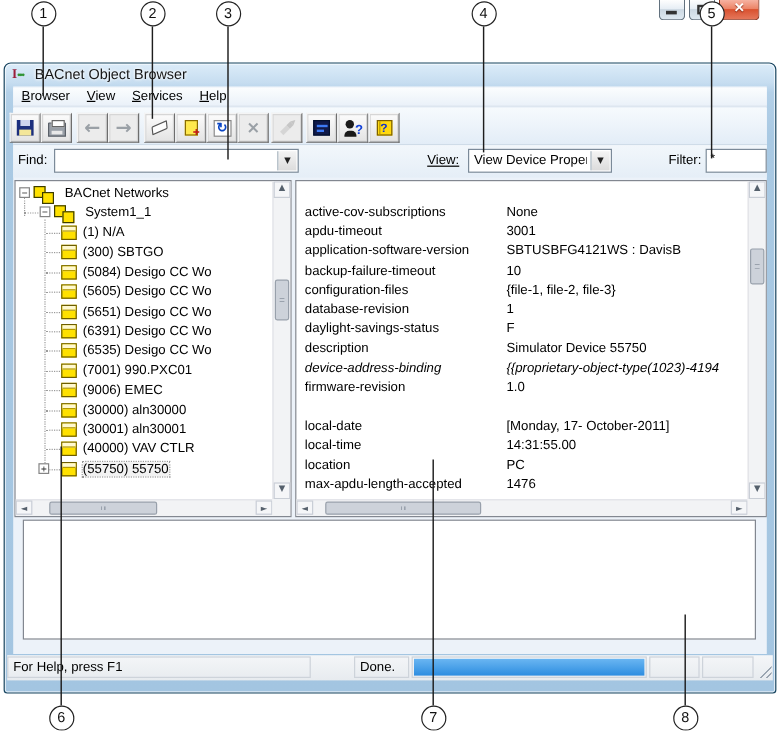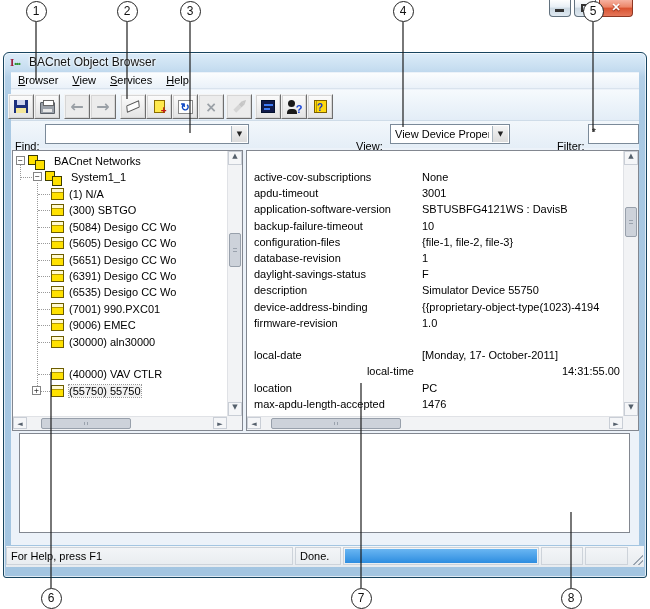--- a/index.html
+++ b/index.html
@@ -66,21 +66,21 @@
   .i-head:before{content:"";position:absolute;left:1px;top:0;width:7px;height:7px;border-radius:50%;background:#1a1a1a;}
   .i-head:after{content:"?";position:absolute;right:-1px;bottom:-1px;color:#1442d8;font-size:11px;font-weight:bold;}
   .i-head .shoulder{position:absolute;left:0;bottom:0;width:10px;height:5px;border-radius:4px 4px 0 0;background:#1a1a1a;}
   .i-book{width:13px;height:13px;background:#ffd90f;border:1px solid #7c6000;position:relative;text-align:center;}
   .i-book:before{content:"?";color:#1133cc;font-weight:bold;font-size:10px;line-height:12px;}
   .i-book:after{content:"";position:absolute;left:1px;top:0;bottom:0;width:1px;background:#b89a00;}
 
   
   .findbar{position:absolute;left:11px;top:121px;width:628px;height:27px;z-index:3;
     background:linear-gradient(#f2f7fb,#e5eef7);}
-  .fb-label{position:absolute;top:7px;color:#000;margin-top:12px;}
+  .fb-label{position:absolute;top:7px;color:#000;}
   .combo{position:absolute;top:3px;height:20px;background:#fff;border:1px solid #7b8a99;}
   .combo .arrowbtn{position:absolute;right:1px;top:1px;bottom:1px;width:16px;
     background:linear-gradient(#f4f4f4,#dcdcdc);border-left:1px solid #aab6c0;text-align:center;}
   .combo .arrowbtn span{font-size:7px;line-height:17px;color:#222;font-family:"DejaVu Sans",sans-serif;}
   .combo .val{position:absolute;left:4px;top:3px;right:20px;white-space:nowrap;overflow:hidden;}
   .textbox{position:absolute;top:3px;height:20px;background:#fff;border:1px solid #7b8a99;padding:2px 3px;font-size:10px;}
 
   
   .panel{position:absolute;background:#fff;border:1px solid #828790;z-index:3;overflow:hidden;}
   
@@ -261,20 +261,25 @@
       <div class="tree-row" style="top: 166px; left: 1px; right: 16px;">
         <div class="dot-h" style="left: 24px; top: 8px; width: 12px;"></div>
         <div class="ico-dev" style="left: 37px;"></div>
         <div class="tree-label" style="left: 55px;">(9006) EMEC</div>
       </div>
       <div class="tree-row" style="top: 183px; left: 1px; right: 16px; padding-left: 31px;">
         <div class="dot-h" style="left: 24px; top: 8px; width: 12px;"></div>
         <div class="ico-dev" style="left: 37px;"></div>
         <div class="tree-label" style="left: 55px;">(30000) aln30000</div>
       </div>
+      <div class="tree-row" style="top: 199px; left: 1px; right: 16px;">
+        <div class="dot-h" style="left: 24px; top: 8px; width: 12px;"></div>
+        <div class="ico-dev" style="left: 37px;"></div>
+        <div class="tree-label" style="left: 55px;">(30001) aln30001</div>
+      </div>
       <div class="tree-row" style="top: 215px; left: 1px; right: 16px;">
         <div class="dot-h" style="left: 24px; top: 8px; width: 12px;"></div>
         <div class="ico-dev" style="left: 37px;"></div>
         <div class="tree-label" style="left: 55px;">(40000) VAV CTLR</div>
       </div>
       <div class="tree-row" style="top: 232px; left: 1px; right: 16px;">
         <div class="dot-h" style="left: 24px; top: 8px; width: 12px;"></div>
         <div class="expander" style="left: 18px;">+</div>
         <div class="ico-dev" style="left: 37px;"></div>
         <div class="tree-label hl" style="left: 55px;">(55750) 55750</div>
@@ -318,33 +323,33 @@
         <div class="pr-val">1</div>
       </div>
       <div class="prop-row" style="left: 1px; width: 374px; top: 116.2px;">
         <div class="pr-name">daylight-savings-status</div>
         <div class="pr-val">F</div>
       </div>
       <div class="prop-row" style="left: 1px; width: 358px; top: 132.4px;">
         <div class="pr-name">description</div>
         <div class="pr-val">Simulator Device 55750</div>
       </div>
-      <div class="prop-row" style="left: 1px; width: 374px; top: 148.6px;">
+      <div class="prop-row" style="left: 1px; width: 374px; top: 148.6px; font-style: italic;">
         <div class="pr-name">device-address-binding</div>
         <div class="pr-val">{{proprietary-object-type(1023)-4194</div>
       </div>
       <div class="prop-row" style="left: 1px; width: 374px; top: 164.8px;">
         <div class="pr-name">firmware-revision</div>
         <div class="pr-val">1.0</div>
       </div>
       <div class="prop-row" style="left: 1px; width: 374px; top: 197.2px;">
         <div class="pr-name">local-date</div>
         <div class="pr-val">[Monday, 17- October-2011]</div>
       </div>
-      <div class="prop-row" style="left: 1px; width: 374px; top: 213.4px; text-align: right;">
+      <div class="prop-row" style="left: 1px; width: 374px; top: 213.4px;">
         <div class="pr-name">local-time</div>
         <div class="pr-val">14:31:55.00</div>
       </div>
       <div class="prop-row" style="left: 1px; width: 374px; top: 229.6px;">
         <div class="pr-name">location</div>
         <div class="pr-val">PC</div>
       </div>
       <div class="prop-row" style="left: 1px; width: 374px; top: 245.8px;">
         <div class="pr-name">max-apdu-length-accepted</div>
         <div class="pr-val">1476</div>
@@ -358,21 +363,21 @@
         <div class="sb-btn" style="left: 0px; top: 0px; width: 14px; height: 12px; line-height: 12px;">◄</div>
         <div class="sb-btn" style="right: 0px; top: 0px; width: 14px; height: 12px; line-height: 12px;">►</div>
         <div class="sb-thumb grip-v" style="top: 1px; height: 11px; left: 24px; width: 130px;"></div>
       </div>
       <div class="sb-corner" style="right: 0px; bottom: 0px;"></div>
     </div>
 
   <div class="panel" style="left:19px;top:433px;width:611px;height:100px;"></div>
 
   <div class="statusbar">
-    <div class="sb-cell" style="left:0;width:287px;">For Help, press F1</div>
+    <div class="sb-cell" style="left:0;width:253px;">For Help, press F1</div>
     <div class="sb-cell" style="left:289px;width:46px;">Done.</div>
     <div class="progress-track" style="left:337px;width:196px;">
       <div class="progress-fill" id="progressFill" style="width: calc(100% - 2px);"></div>
     </div>
     <div class="sb-cell" style="left:535px;width:42px;"></div>
     <div class="sb-cell" style="left:579px;width:43px;"></div>
     <div class="resize-grip"></div>
   </div>
 
   <svg class="callout-lines" id="calloutSvg" viewBox="0 0 650 609">

